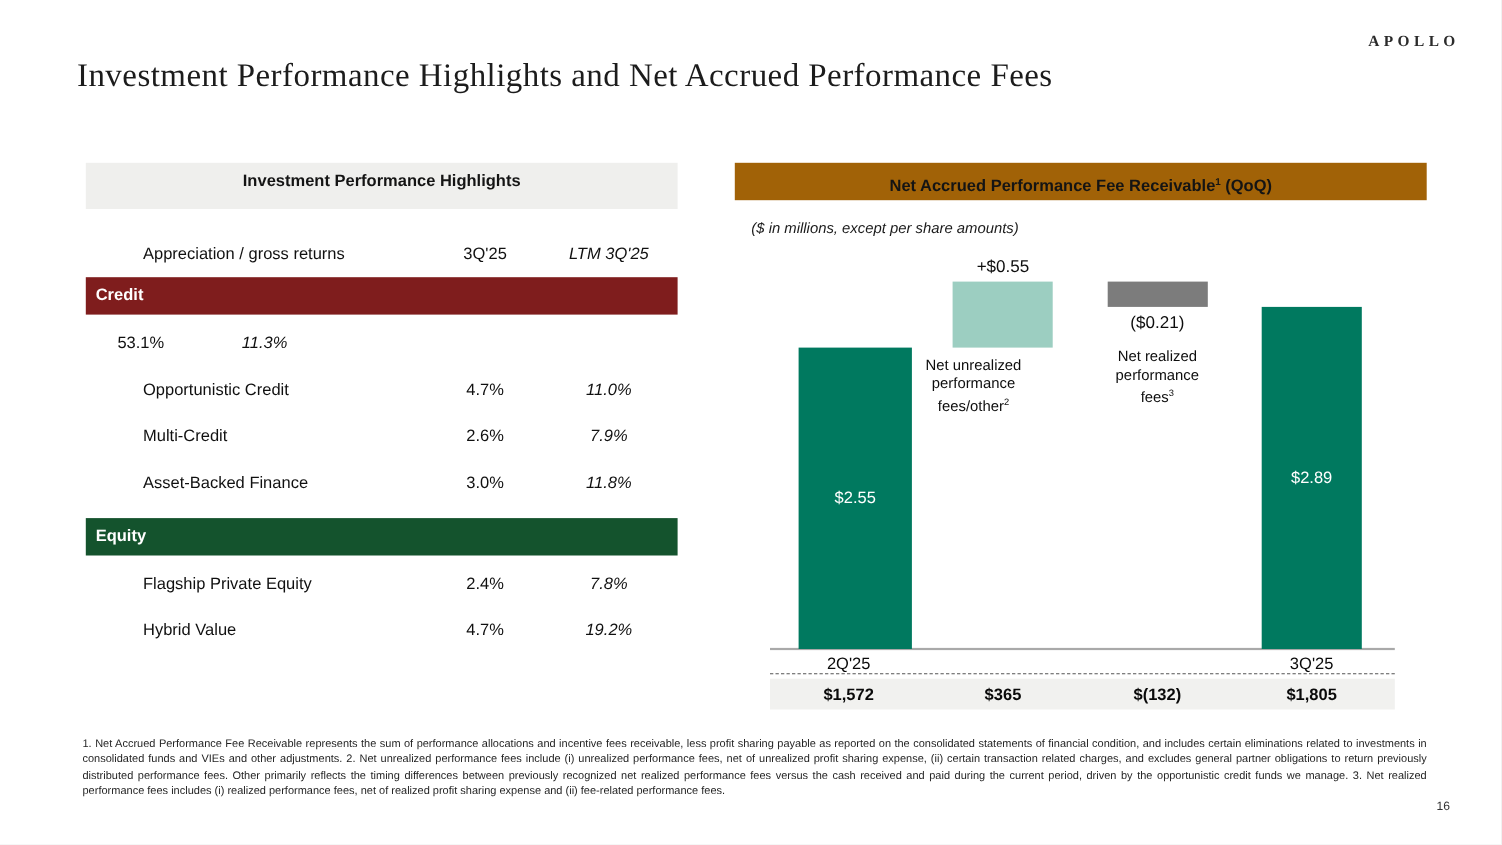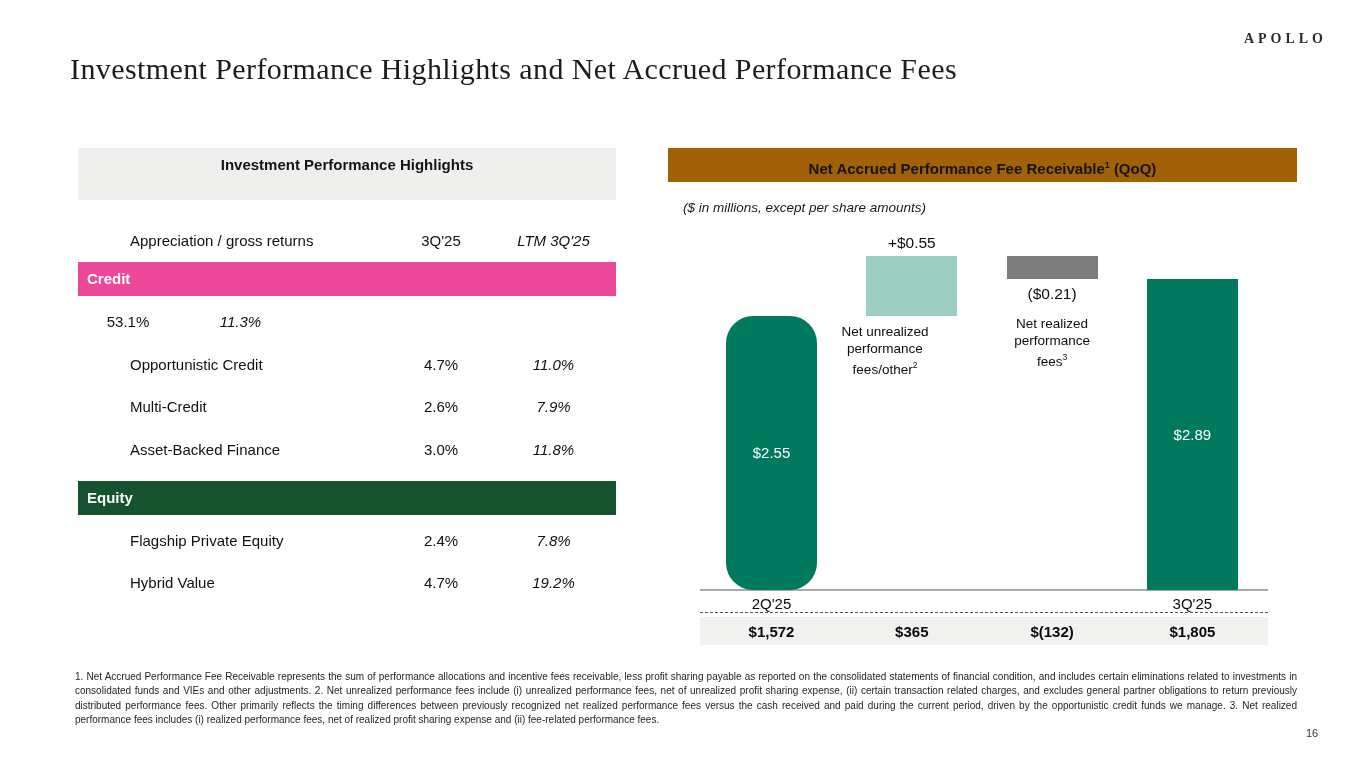--- a/index.html
+++ b/index.html
@@ -15,21 +15,21 @@
     letter-spacing:4px;color:#2b2b2b;
   }
   #title{
     position:absolute;left:70px;top:52px;
     font-family:"Liberation Serif",serif;font-size:30px;font-weight:400;
     letter-spacing:.4px;color:#1c1c1c;white-space:nowrap;
   }
   
   #left-panel{position:absolute;left:78px;top:148px;width:538px;}
   .panel-header{
-    height:52px;line-height:34px;text-align:center;
+    height:42px;line-height:34px;text-align:center;
     font-size:15px;font-weight:bold;background:#efefed;color:#141414;
   }
   #col-header{display:flex;align-items:center;height:24px;margin-top:28px;font-size:15px;}
   .cell-label{flex:1;padding-left:8px;margin-left:44px;}
   .cell-c2{width:100px;text-align:center;}
   .cell-c3{width:125px;text-align:center;font-style:italic;}
   .section-bar{
     height:34px;line-height:34px;margin-top:10px;
     color:#fff;font-size:15px;font-weight:bold;padding-left:9px;
     box-sizing:border-box;
@@ -75,21 +75,21 @@
   <div id="title">Investment Performance Highlights and Net Accrued Performance Fees</div>
 
   <div id="left-panel">
     <div class="panel-header">Investment Performance Highlights</div>
     <div id="col-header">
       <div class="cell-label">Appreciation / gross returns</div>
       <div class="cell-c2">3Q'25</div>
       <div class="cell-c3">LTM 3Q'25</div>
     </div>
     <div id="table-sections">
-        <div class="section-bar" style="background: #ec4899;">Credit</div>
+        <div class="section-bar" style="background: #7f1d1d;">Credit</div>
         <div class="rows">
           <div class="trow">
             <div class="cell-c2">53.1%</div>
             <div class="cell-c3">11.3%</div>
           </div>
           <div class="trow">
             <div class="cell-label">Opportunistic Credit</div>
             <div class="cell-c2">4.7%</div>
             <div class="cell-c3">11.0%</div>
           </div>
@@ -122,21 +122,21 @@
 
   <div id="right-panel-header">
     <span>Net Accrued Performance Fee Receivable</span><sup>1</sup><span class="hdr-suffix">(QoQ)</span>
   </div>
   <div id="chart-subtitle">($ in millions, except per share amounts)</div>
 
   <div id="chart-layer">
     <div id="axis-line"></div>
     <div id="dash-line"></div>
     <div id="value-band"></div>
-  <div class="wbar" style="left: 726px; top: 315.62px; width: 91px; height: 274.38px; background: rgb(0, 121, 95); border-radius: 27px;">
+  <div class="wbar" style="left: 726px; top: 315.62px; width: 103px; height: 274.38px; background: rgb(0, 121, 95);">
         <div class="wbar-inside-value">$2.55</div>
       </div>
       <div class="xlabel" style="left: 771.5px;">2Q'25</div>
       <div class="band-value" style="left: 771.5px;">$1,572</div>
       <div class="wbar" style="left: 866.3px; top: 256.44px; width: 91px; height: 59.18px; background: rgb(156, 206, 193);"></div>
       <div class="wfloat wvalue" style="left: 911.8px; top: 234.44px;">+$0.55</div>
       <div class="wfloat wname" style="left: 885px; top: 322.62px;">
         <div>Net unrealized</div>
         <div>performance</div>
         <div>fees/other<sup>2</sup></div>

